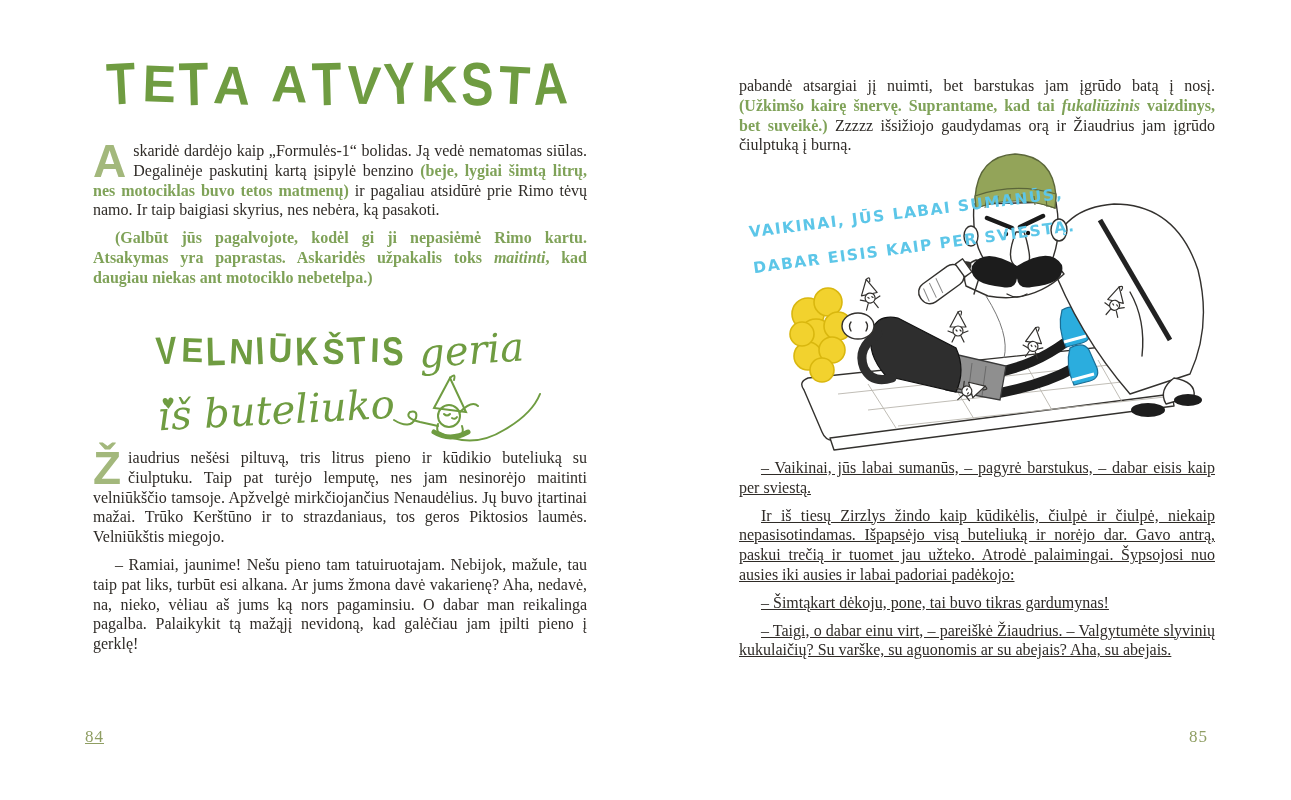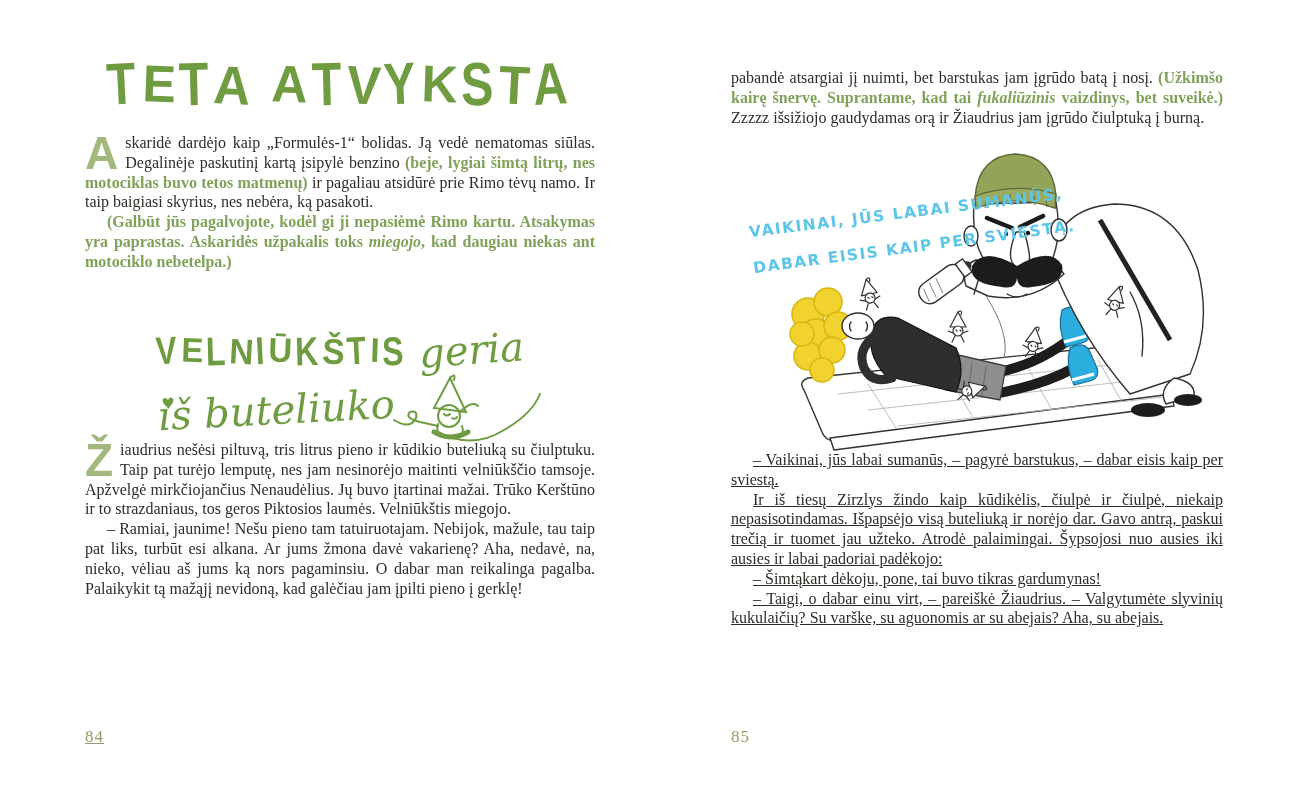--- a/index.html
+++ b/index.html
@@ -8,21 +8,21 @@
     --beanie_green:#93a459; --hair_yellow:#f2d22e; --sneaker_blue:#2badde;
     --ink:#33312e;
   }
   html,body{margin:0;padding:0;background:#ffffff;}
   .spread{position:relative;width:1291px;height:800px;background:#fff;overflow:hidden;
     font-family:"Liberation Serif", serif;color:var(--body_text);}
   .abs{position:absolute;}
 
   
   .bodycol{font-size:16px;line-height:19.8px;text-align:justify;hyphens:auto;}
-  .para{margin:0;}
+  .para{margin:8px;}
   .indent{text-indent:22px;}
   .seg-n{color:var(--body_text);}
   .seg-g{color:var(--green_text);font-weight:bold;}
   .seg-gi{color:var(--green_text);font-weight:bold;font-style:italic;}
 
   
   .dropcap{float:left;font-family:"Liberation Sans",sans-serif;font-weight:bold;
     font-size:46px;line-height:36px;color:var(--dropcap_green);padding:2px 7px 0 0;}
 
   
@@ -53,21 +53,21 @@
 <body>
 
 <div class="spread">
 
   <div>
 
     <div class="abs chapter-title handtitle" style="left:85px;top:58px;"><span class="tl tl0">T</span><span class="tl tl1">E</span><span class="tl tl2">T</span><span class="tl tl3">A</span><span class="tl tl0"> </span><span class="tl tl1">A</span><span class="tl tl2">T</span><span class="tl tl3">V</span><span class="tl tl0">Y</span><span class="tl tl1">K</span><span class="tl tl2">S</span><span class="tl tl3">T</span><span class="tl tl0">A</span></div>
 
     <div class="abs bodycol" style="left:85px;top:133px;width:510px;">
       <p class="para"><span class="dropcap">A</span><span><span class="seg seg-n">skaridė dardėjo kaip „Formulės-1“ bolidas. Ją vedė nematomas siūlas. Degalinėje paskutinį kartą įsipylė benzino </span><span class="seg seg-g">(beje, lygiai šimtą litrų, nes motociklas buvo tetos matmenų)</span><span class="seg seg-n"> ir pagaliau atsidūrė prie Rimo tėvų namo. Ir taip baigiasi skyrius, nes nebėra, ką pasakoti.</span></span></p>
-      <p class="para indent"><span><span class="seg seg-g">(Galbūt jūs pagalvojote, kodėl gi ji nepasiėmė Rimo kartu. Atsakymas yra paprastas. Askaridės užpakalis toks </span><span class="seg seg-gi">miegojo</span><span class="seg seg-g">, kad daugiau niekas ant motociklo nebetelpa.)</span></span></p>
+      <p class="para indent"><span><span class="seg seg-g">(Galbūt jūs pagalvojote, kodėl gi ji nepasiėmė Rimo kartu. Atsakymas yra paprastas. Askaridės užpakalis toks </span><span class="seg seg-gi">maitinti</span><span class="seg seg-g">, kad daugiau niekas ant motociklo nebetelpa.)</span></span></p>
     </div>
 
     <div class="abs" style="left:85px;top:330px;width:510px;">
       <div style="text-align:center;">
         <span class="handtitle section-caps"><span class="tl tl0">V</span><span class="tl tl1">E</span><span class="tl tl2">L</span><span class="tl tl3">N</span><span class="tl tl0">I</span><span class="tl tl1">Ū</span><span class="tl tl2">K</span><span class="tl tl3">Š</span><span class="tl tl0">T</span><span class="tl tl1">I</span><span class="tl tl2">S</span></span>
         <span class="script" style="margin-left:8px;display:inline-block;transform:rotate(-4deg);">geria</span>
       </div>
       <div style="text-align:center;margin-top:-4px;padding-left:20px;">
         <span class="script script-rel" style="transform:rotate(-3deg);">
           <span class="heart-dot">♥</span>
@@ -202,16 +202,16 @@
       <div class="note-line" style="left:752px;top:238px;transform:rotate(-7.5deg);">DABAR EISIS KAIP PER SVIESTĄ.</div>
     </div>
 
     <div class="abs bodycol" style="left:731px;top:450px;width:492px;text-decoration:underline;">
       <p class="para indent">– Vaikinai, jūs labai sumanūs, – pagyrė barstukus, – dabar eisis kaip per sviestą.</p>
       <p class="para indent">Ir iš tiesų Zirzlys žindo kaip kūdikėlis, čiulpė ir čiulpė, niekaip nepasisotindamas. Išpapsėjo visą buteliuką ir norėjo dar. Gavo antrą, paskui trečią ir tuomet jau užteko. Atrodė palaimingai. Šypsojosi nuo ausies iki ausies ir labai padoriai padėkojo:</p>
       <p class="para indent">– Šimtąkart dėkoju, pone, tai buvo tikras gardumynas!</p>
       <p class="para indent">– Taigi, o dabar einu virt, – pareiškė Žiaudrius. – Valgytumėte slyvinių kukulaičių? Su varške, su aguonomis ar su abejais? Aha, su abejais.</p>
     </div>
 
-    <div class="abs pagenum" style="left:731px;top:727px;width:477px;text-align:left;">85</div>
+    <div class="abs pagenum" style="left:731px;top:727px;width:477px;text-align:right;">85</div>
   </div>
 
 </div>
 
 </body></html>

